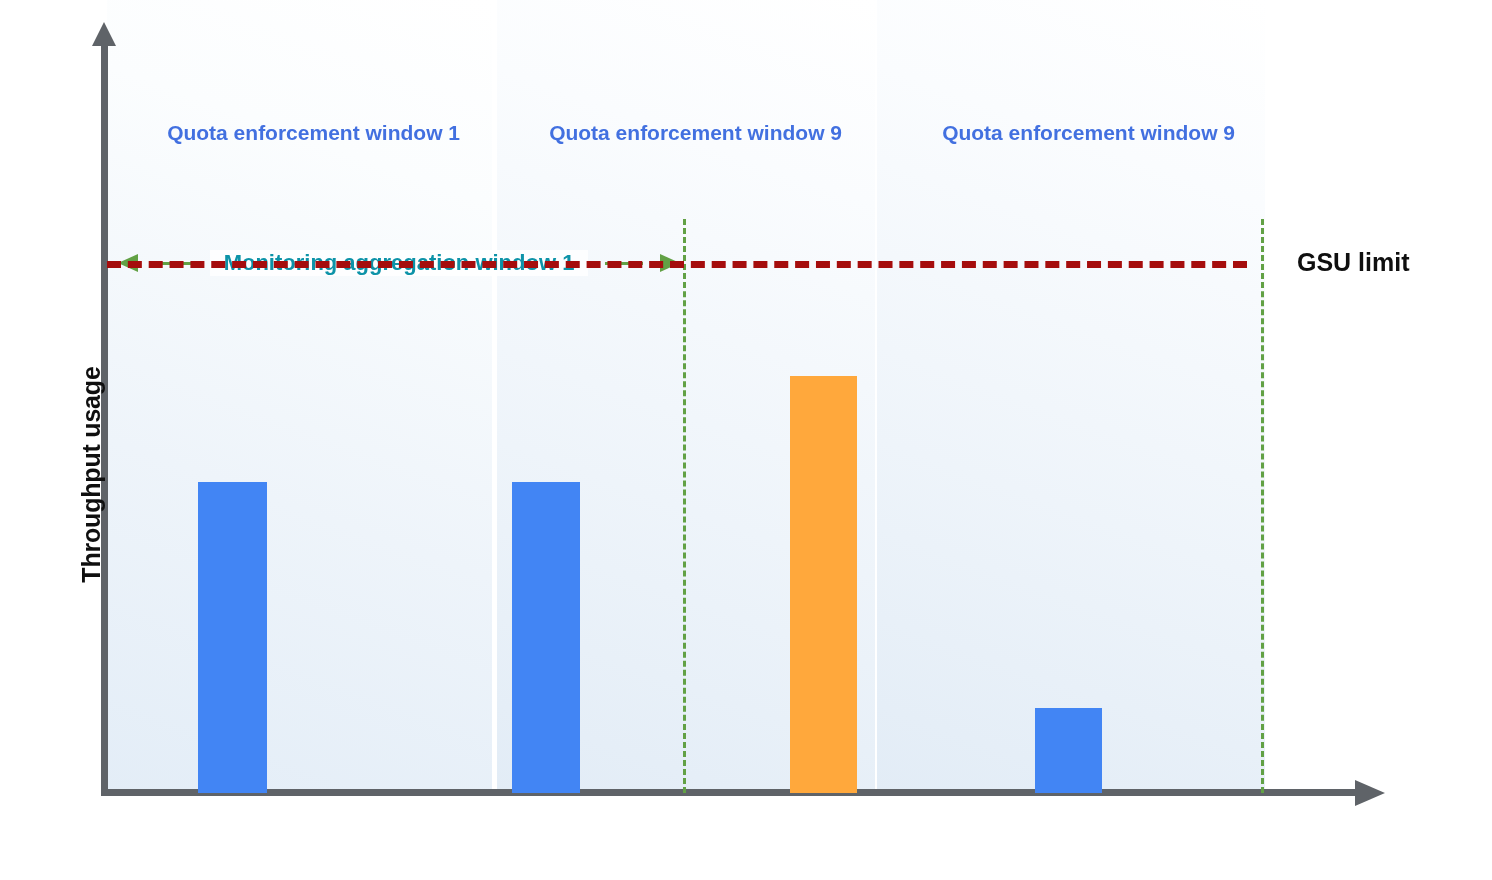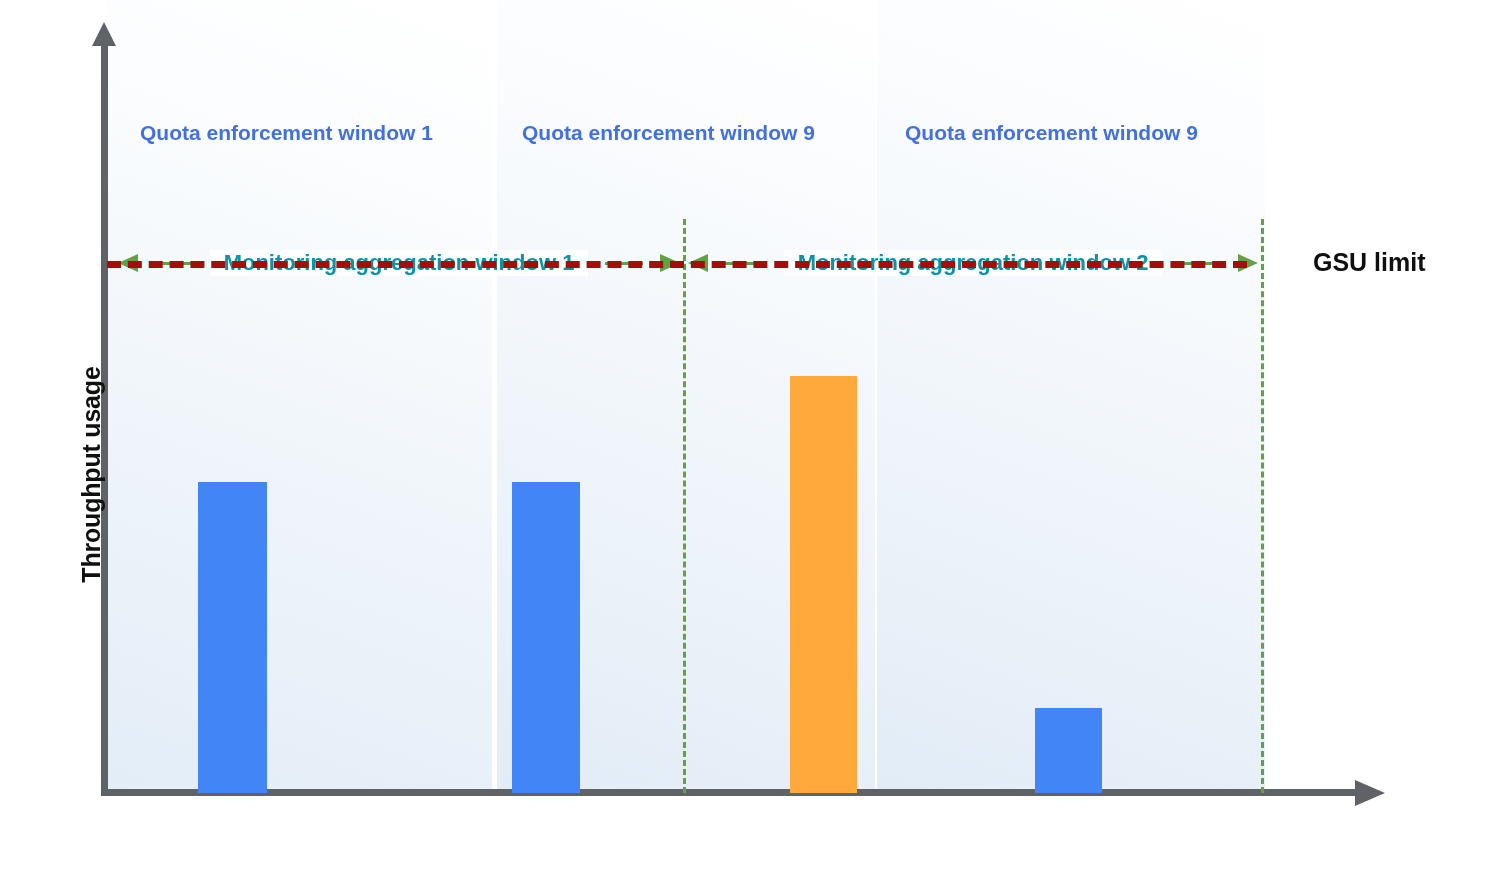--- a/index.html
+++ b/index.html
@@ -116,32 +116,31 @@
     border-top: 7px dashed #a50d0d;
   }
   .gsu-label {
     position: absolute;
     left: 1297px;
     top: 329px;
     font-size: 25px;
     font-weight: bold;
     color: #0f0f0f;
     white-space: nowrap;
-    margin-left: 16px;
   }
 
   
   .quota-label {
     position: absolute;
     top: 121px;
     font-size: 21px;
     font-weight: bold;
     color: #4270e0;
     white-space: nowrap;
-    text-align: left;
+    text-align: right;
   }
 
   
   .vline {
     position: absolute;
     top: 219px;
     width: 0;
     height: 574px;
     border-left: 3px dashed #62a145;
   }
@@ -209,27 +208,20 @@
   <div class="vline" style="left:1261px;"></div>
 
   <div class="agg-row" style="left:118px; width:562px;">
     <div class="agg-arrow-left"></div>
     <div class="agg-seg"></div>
     <div class="agg-text">Monitoring aggregation window 1</div>
     <div class="agg-seg"></div>
     <div class="agg-arrow-right"></div>
   </div>
 
-  <div class="agg-row" style="left:688px; width:570px;">
-    <div class="agg-arrow-left"></div>
-    <div class="agg-seg"></div>
-    <div class="agg-text">Monitoring aggregation window 2</div>
-    <div class="agg-seg"></div>
-    <div class="agg-arrow-right"></div>
-  </div>
 
   <div class="gsu-line" style="top: 261.22px; border-top-color: rgb(165, 13, 13);"></div>
   <div class="gsu-label" style="top: 248.22px;">GSU limit</div>
 
   <div class="bar" id="bar-0" style="left: 198px; width: 69px; height: 310.64px; background: rgb(66, 133, 244);"></div>
   <div class="bar" id="bar-1" style="left: 512px; width: 68px; height: 310.64px; background: rgb(66, 133, 244);"></div>
   <div class="bar" id="bar-2" style="left: 790px; width: 67px; height: 416.54px; background: rgb(255, 168, 60);"></div>
   <div class="bar" id="bar-3" style="left: 1035px; width: 67px; height: 84.72px; background: rgb(66, 133, 244);"></div>
 
 </div>

